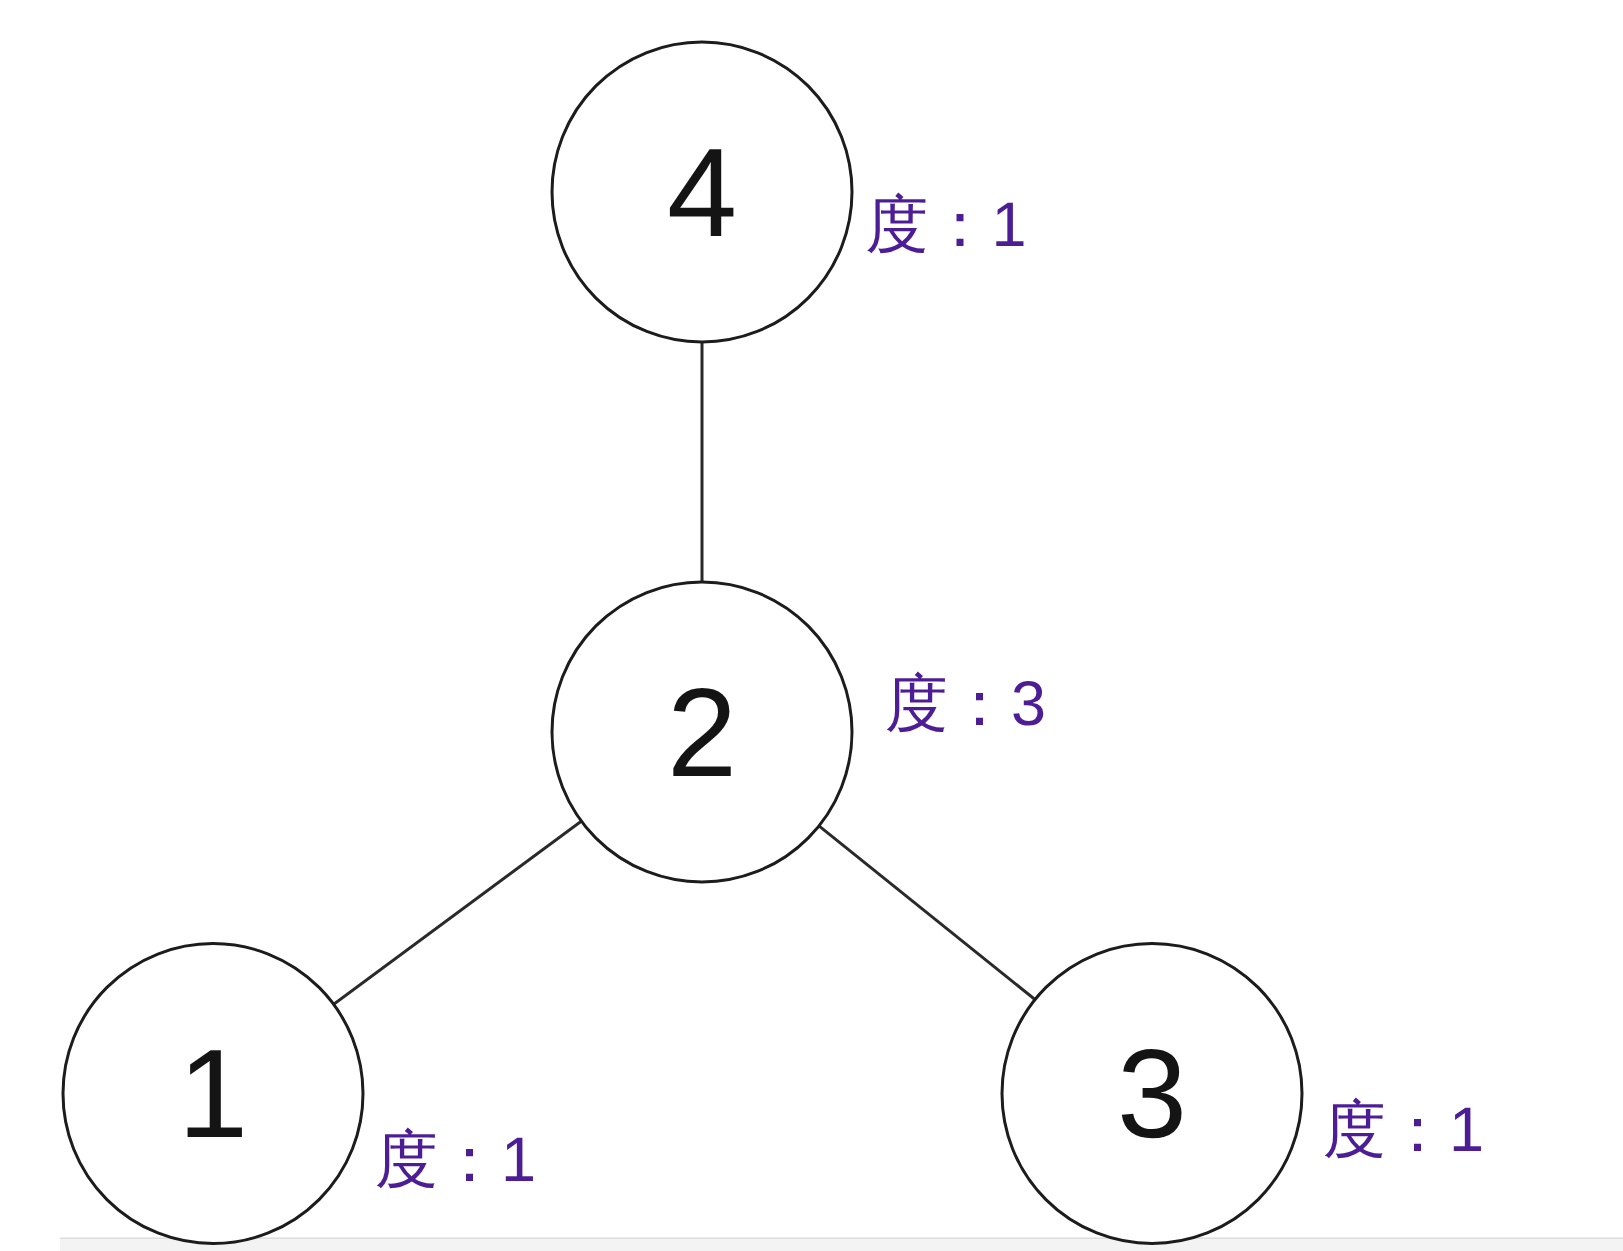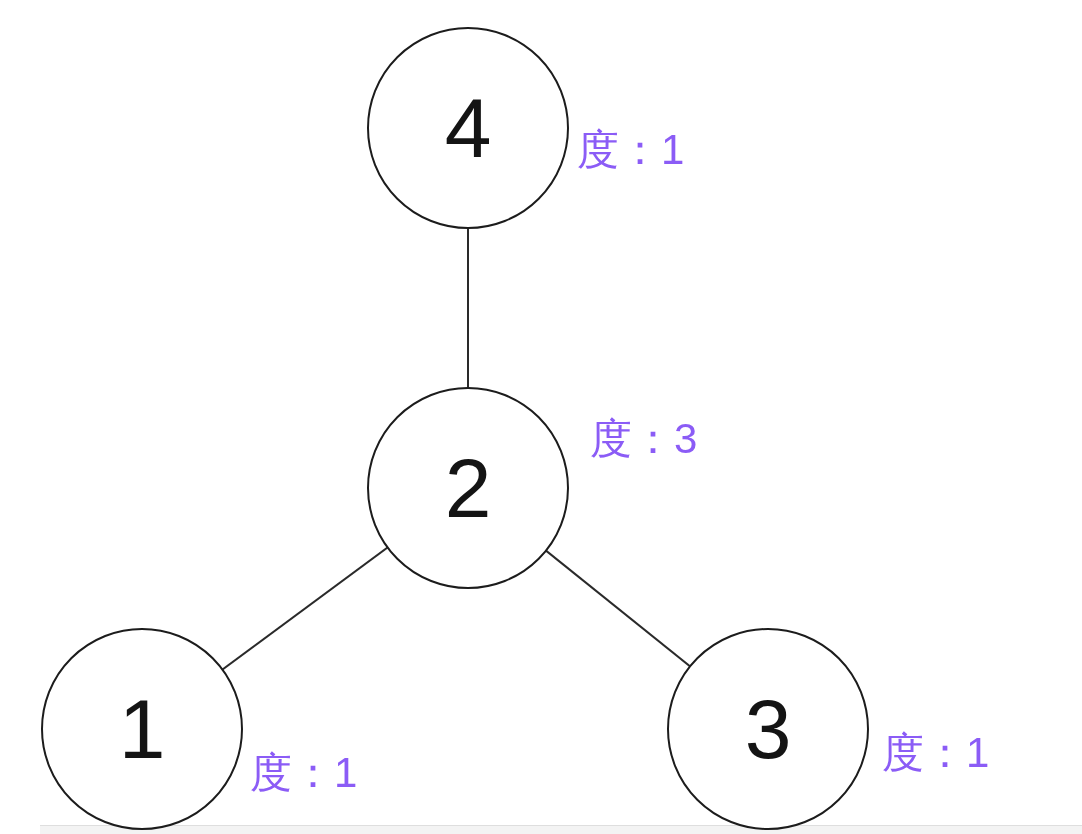--- a/index.html
+++ b/index.html
@@ -55,26 +55,26 @@
     user-select: none;
   }
   .node-4 { left: 367px; top: 27px;  }
   .node-2 { left: 367px; top: 387px; }
   .node-1 { left: 41px;  top: 628px; }
   .node-3 { left: 667px; top: 628px; }
   .degree {
     position: absolute;
     font-size: 42px;
     line-height: 50px;
-    color: #8b5cf6;
+    color: #4c1d95;
     white-space: nowrap;
     z-index: 3;
   }
   .degree-4 { left: 577px; top: 125px; }
-  .degree-2 { left: 590px; top: 414px; }
+  .degree-2 { left: 590px; top: 444px; }
   .degree-1 { left: 250px; top: 748px; }
   .degree-3 { left: 882px; top: 728px; }
 </style>
 </head>
 <body>
 
 <div class="canvas">
 
   <svg class="edges" width="1082" height="834" viewBox="0 0 1082 834">
     <line class="edge" x1="468" y1="129" x2="468" y2="488"></line>

